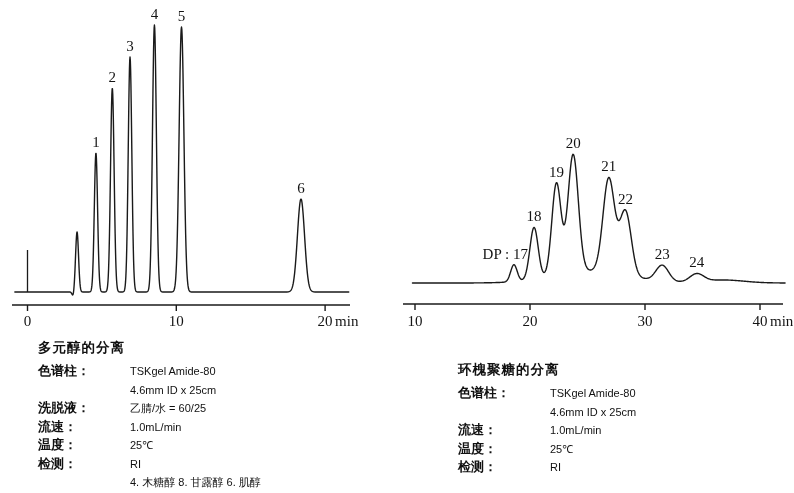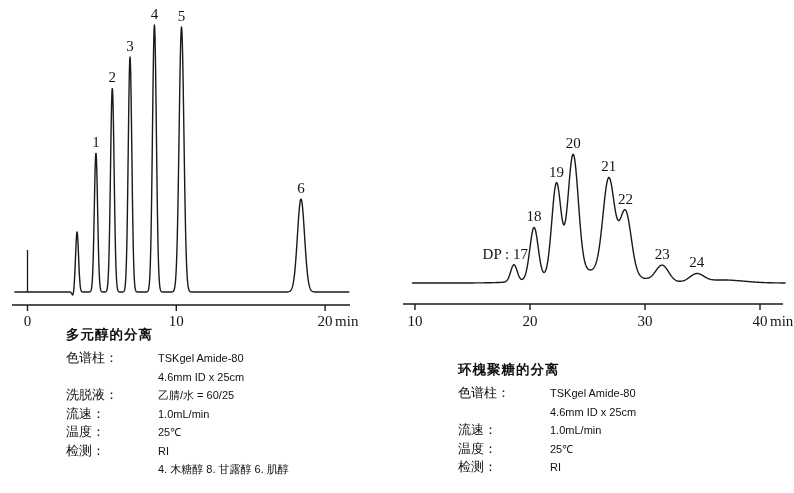--- a/index.html
+++ b/index.html
@@ -7,25 +7,25 @@
          font-family:"Liberation Sans",sans-serif;color:#111;}
   svg.chart{position:absolute;top:0;}
   #chart0{left:0;}
   #chart1{left:395px;}
   .trace{fill:none;stroke:#1a1a1a;stroke-width:1.4;stroke-linejoin:round;stroke-linecap:round;}
   .axisln{stroke:#1a1a1a;stroke-width:1.6;}
   .tickln{stroke:#1a1a1a;stroke-width:1.4;}
   .spike{stroke:#1a1a1a;stroke-width:1.3;}
   .tick-label,.peak-label,.unit-label{font-family:"Liberation Serif",serif;font-size:15px;fill:#141414;}
   .info-block{position:absolute;width:330px;}
-  #info0{left:38px;top:327px;margin-left:28px;}
+  #info0{left:38px;top:340px;}
   #info1{left:458px;top:330px;margin-top:32px;}
   .info-title{font-size:13.5px;font-weight:bold;line-height:16px;margin-bottom:6px;letter-spacing:1px;}
   .info-row{line-height:17.5px;font-size:13px;white-space:nowrap;}
-  .info-label{display:inline-block;width:92px;vertical-align:top;}
+  .info-label{display:inline-block;width:92px;vertical-align:top;font-weight:bold;}
   .info-value{font-size:11px;}
 </style>
 </head>
 <body>
 
 <div id="stage">
 
   <svg id="chart0" class="chart" width="380" height="330">
       <line x1="12" y1="305" x2="350" y2="305" class="axisln"></line>
       <line x1="27.5" y1="305" x2="27.5" y2="311" class="tickln"></line>

